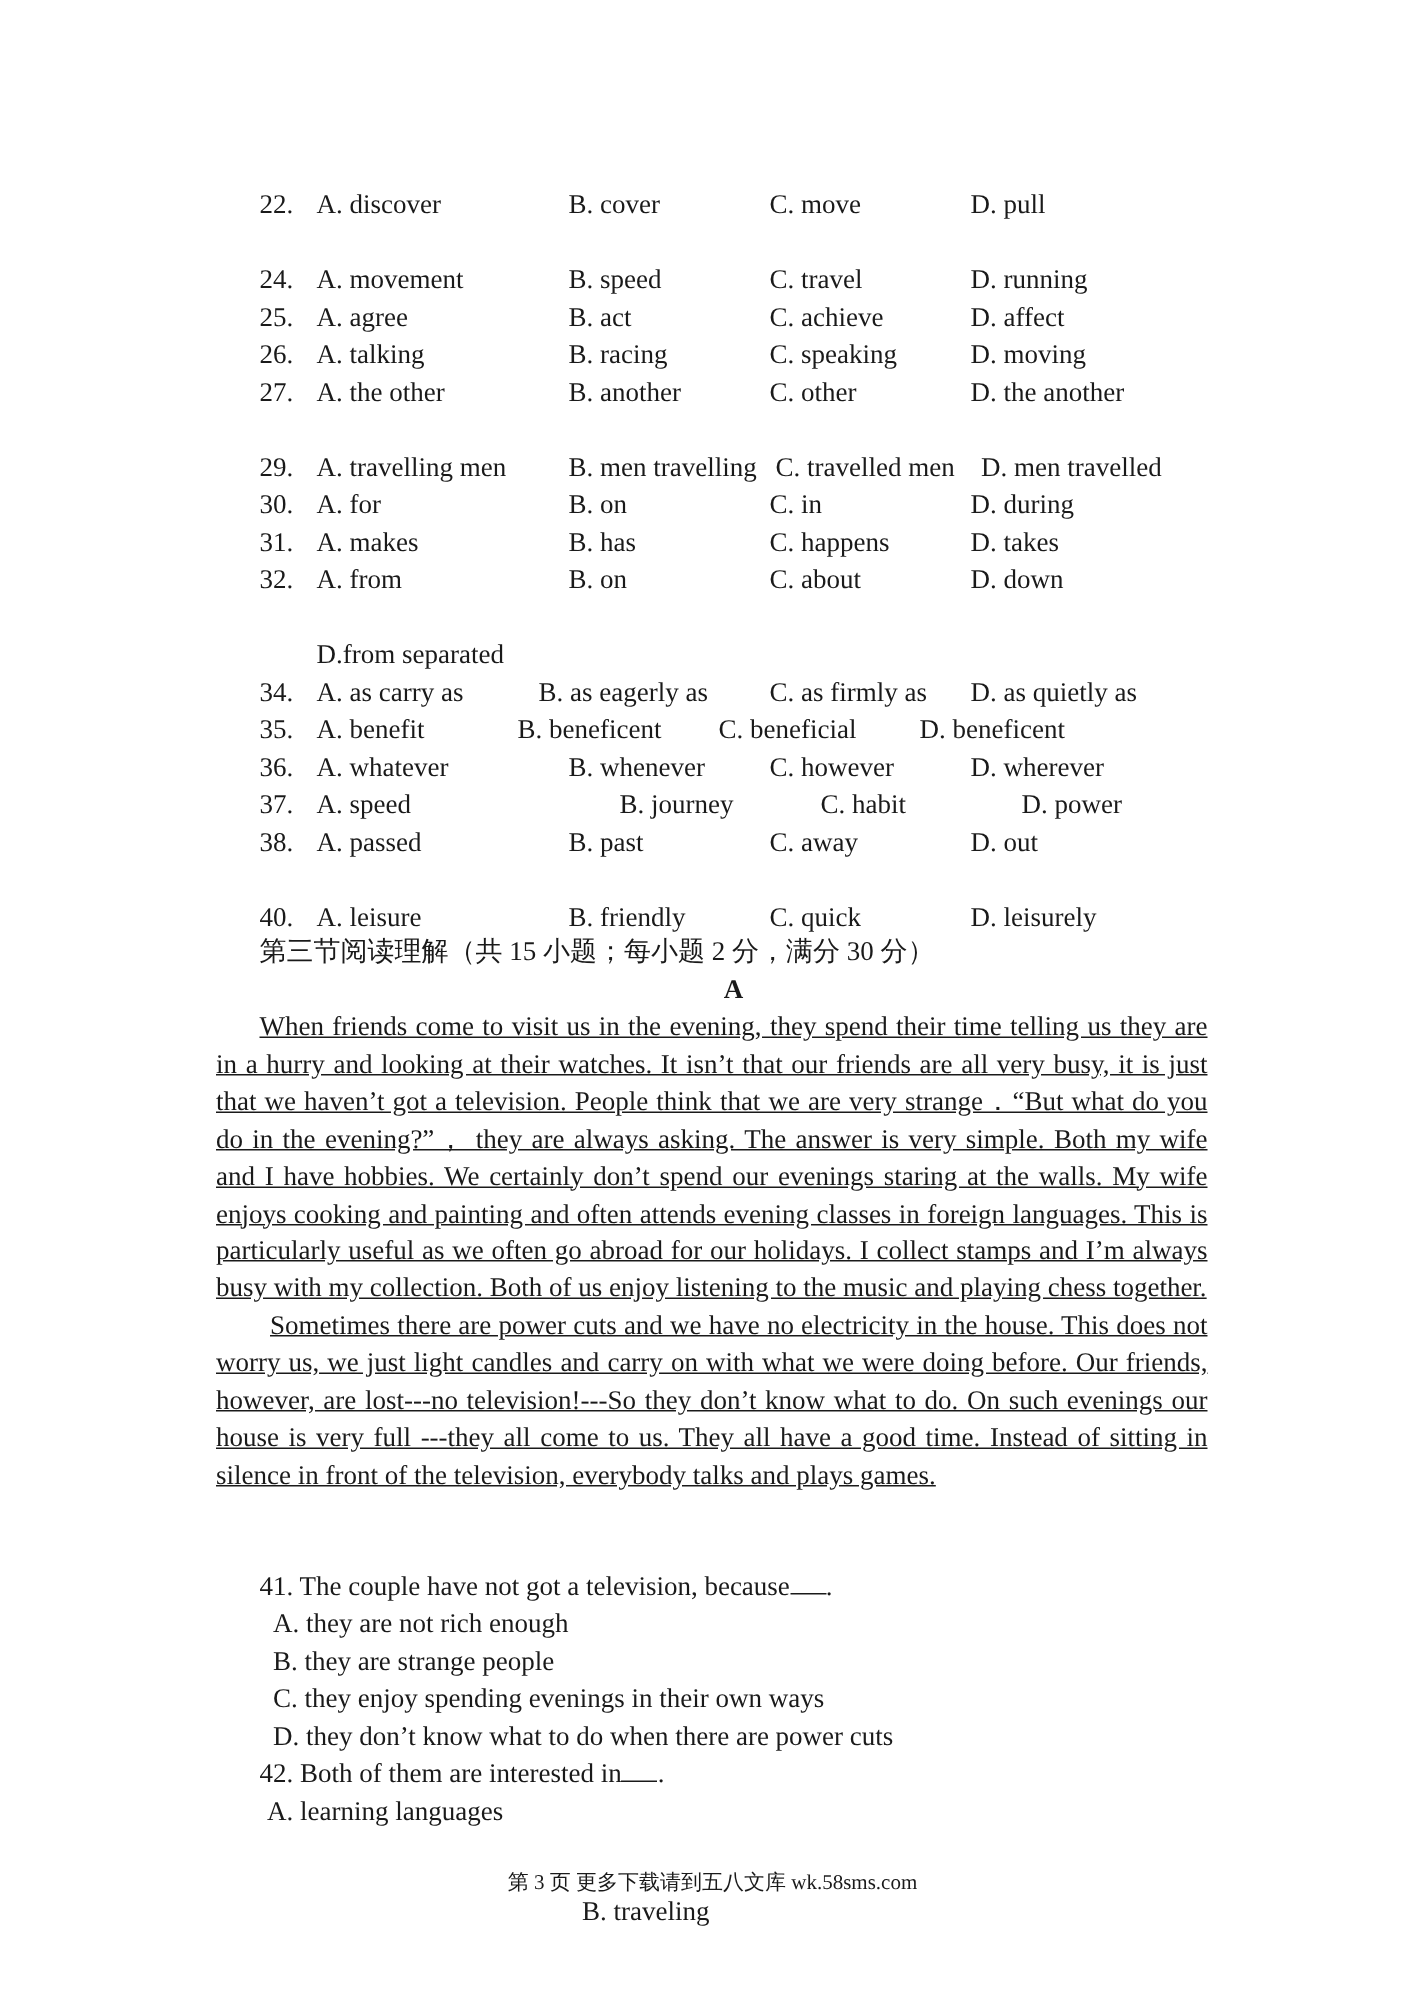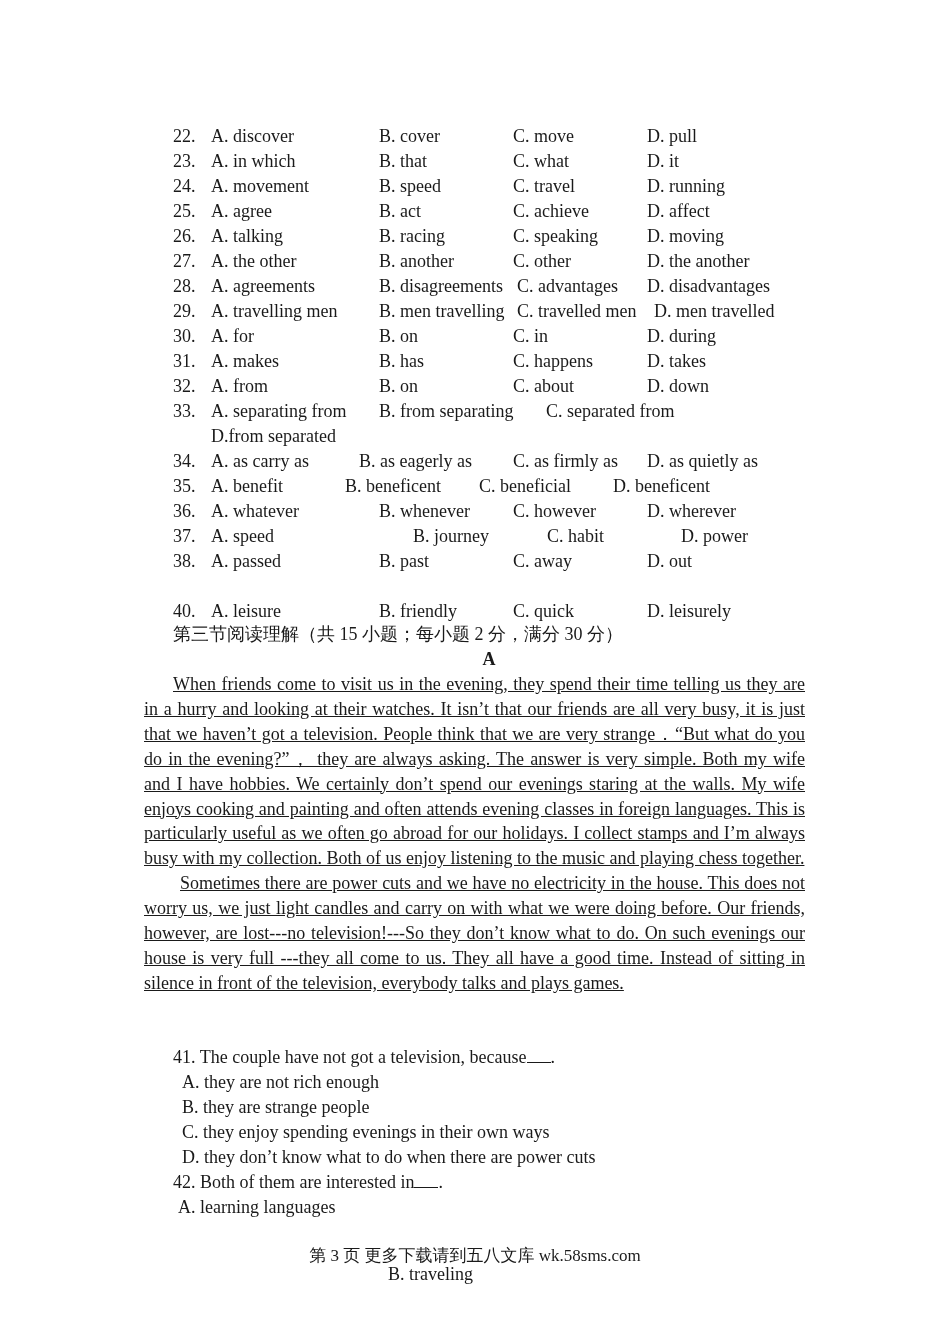--- a/index.html
+++ b/index.html
@@ -32,41 +32,34 @@
     text-align: justify; line-height: 24.9px; text-decoration: underline;
   }
   .passage p { margin: 0; text-indent: 29px; }
   .passage p.p2 { text-indent: 36px; }
   .q {
     position: absolute; white-space: nowrap; line-height: 25px;
   }
   .blank { display: inline-block; width: 24px; border-bottom: 1.5px solid #1a1a1a; height: 16px; vertical-align: baseline; }
   .footer {
     position: absolute; left: 0; width: 950px; top: 1245px; text-align: center;
-    font-size: 17px; line-height: 22px;
+    font-size: 14px; line-height: 22px;
   }
 </style>
 </head>
 <body>
 
 <div class="page">
 
   <div class="opt-row" style="top:124px">
     <span class="num">22.</span>
     <span class="a">A. discover</span>
     <span class="b">B. cover</span>
     <span class="c">C. move</span>
     <span class="d">D. pull</span>
-  </div>
-  <div class="opt-row" style="top:149px">
-    <span class="num">23.</span>
-    <span class="a">A. in which</span>
-    <span class="b">B. that</span>
-    <span class="c">C. what</span>
-    <span class="d">D. it</span>
   </div>
   <div class="opt-row" style="top:174px">
     <span class="num">24.</span>
     <span class="a">A. movement</span>
     <span class="b">B. speed</span>
     <span class="c">C. travel</span>
     <span class="d">D. running</span>
   </div>
   <div class="opt-row" style="top:199px">
     <span class="num">25.</span>
@@ -82,27 +75,20 @@
     <span class="c">C. speaking</span>
     <span class="d">D. moving</span>
   </div>
   <div class="opt-row" style="top:249px">
     <span class="num">27.</span>
     <span class="a">A. the other</span>
     <span class="b">B. another</span>
     <span class="c">C. other</span>
     <span class="d">D. the another</span>
   </div>
-  <div class="opt-row" style="top:274px">
-    <span class="num">28.</span>
-    <span class="a">A. agreements</span>
-    <span class="b">B. disagreements</span>
-    <span class="c" style="left:517px">C. advantages</span>
-    <span class="d">D. disadvantages</span>
-  </div>
   <div class="opt-row" style="top:299px">
     <span class="num">29.</span>
     <span class="a">A. travelling men</span>
     <span class="b">B. men travelling</span>
     <span class="c" style="left:517px">C. travelled men</span>
     <span class="d" style="left:654px">D. men travelled</span>
   </div>
   <div class="opt-row" style="top:324px">
     <span class="num">30.</span>
     <span class="a">A. for</span>
@@ -116,26 +102,20 @@
     <span class="b">B. has</span>
     <span class="c">C. happens</span>
     <span class="d">D. takes</span>
   </div>
   <div class="opt-row" style="top:374px">
     <span class="num">32.</span>
     <span class="a">A. from</span>
     <span class="b">B. on</span>
     <span class="c">C. about</span>
     <span class="d">D. down</span>
-  </div>
-  <div class="opt-row" style="top:399px">
-    <span class="num">33.</span>
-    <span class="a">A. separating from</span>
-    <span class="b">B. from separating</span>
-    <span class="c" style="left:546px">C. separated from</span>
   </div>
   <div class="opt-row" style="top:424px">
     <span class="a">D.from separated</span>
   </div>
   <div class="opt-row" style="top:449px">
     <span class="num">34.</span>
     <span class="a">A. as carry as</span>
     <span class="b" style="left:359px">B. as eagerly as</span>
     <span class="c">C. as firmly as</span>
     <span class="d">D. as quietly as</span>

